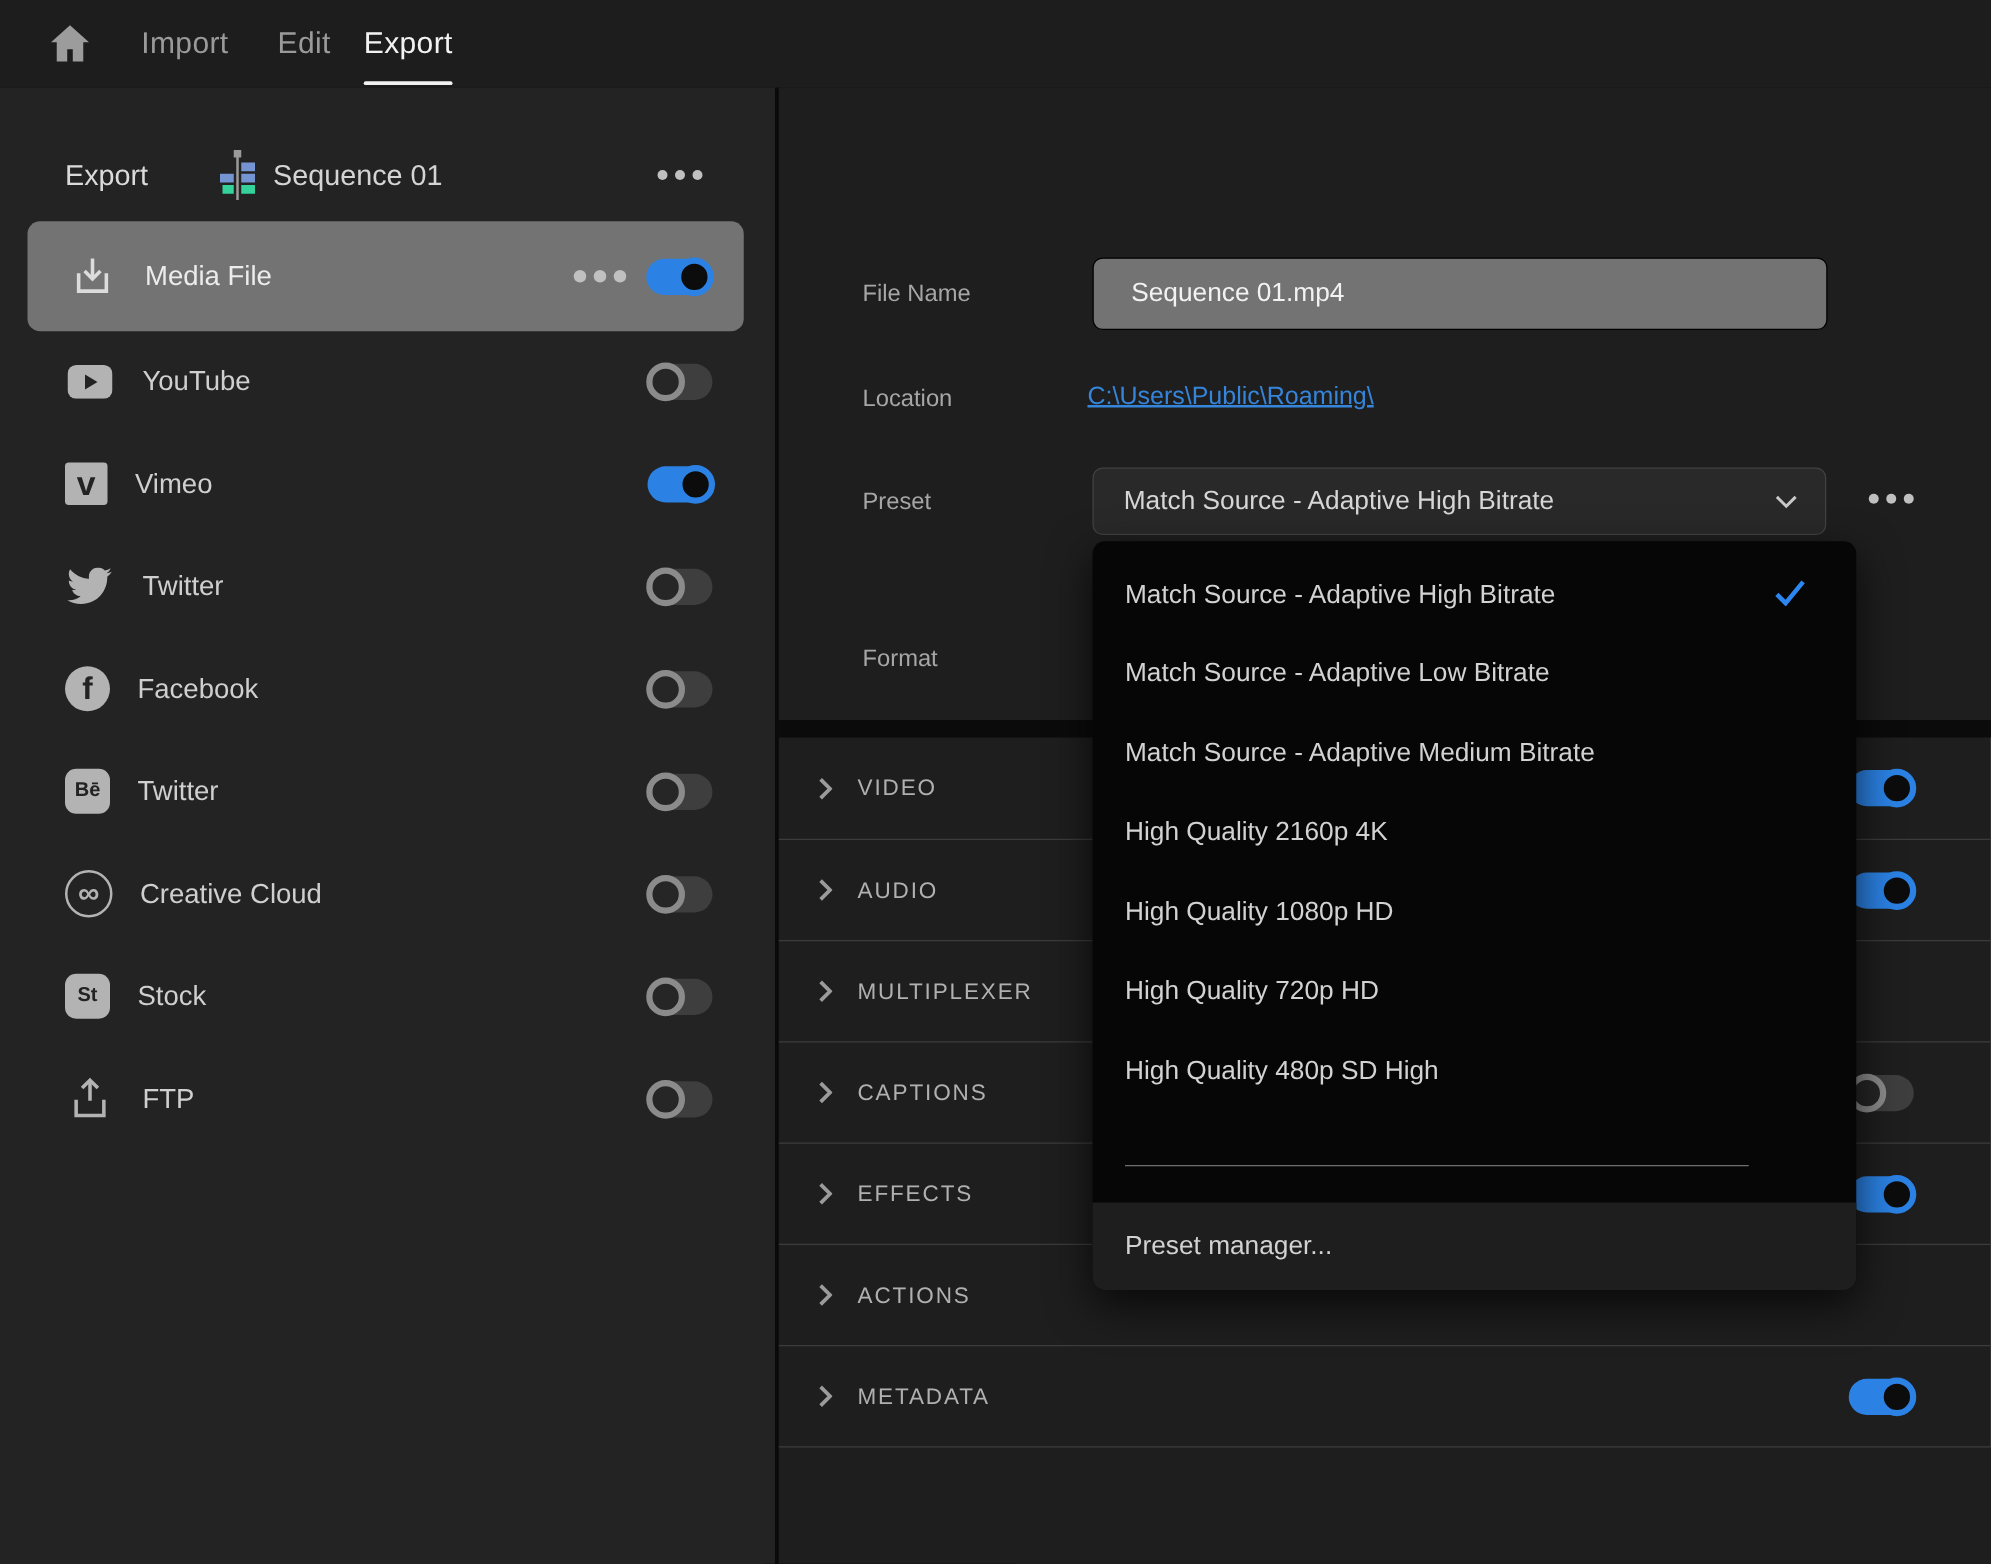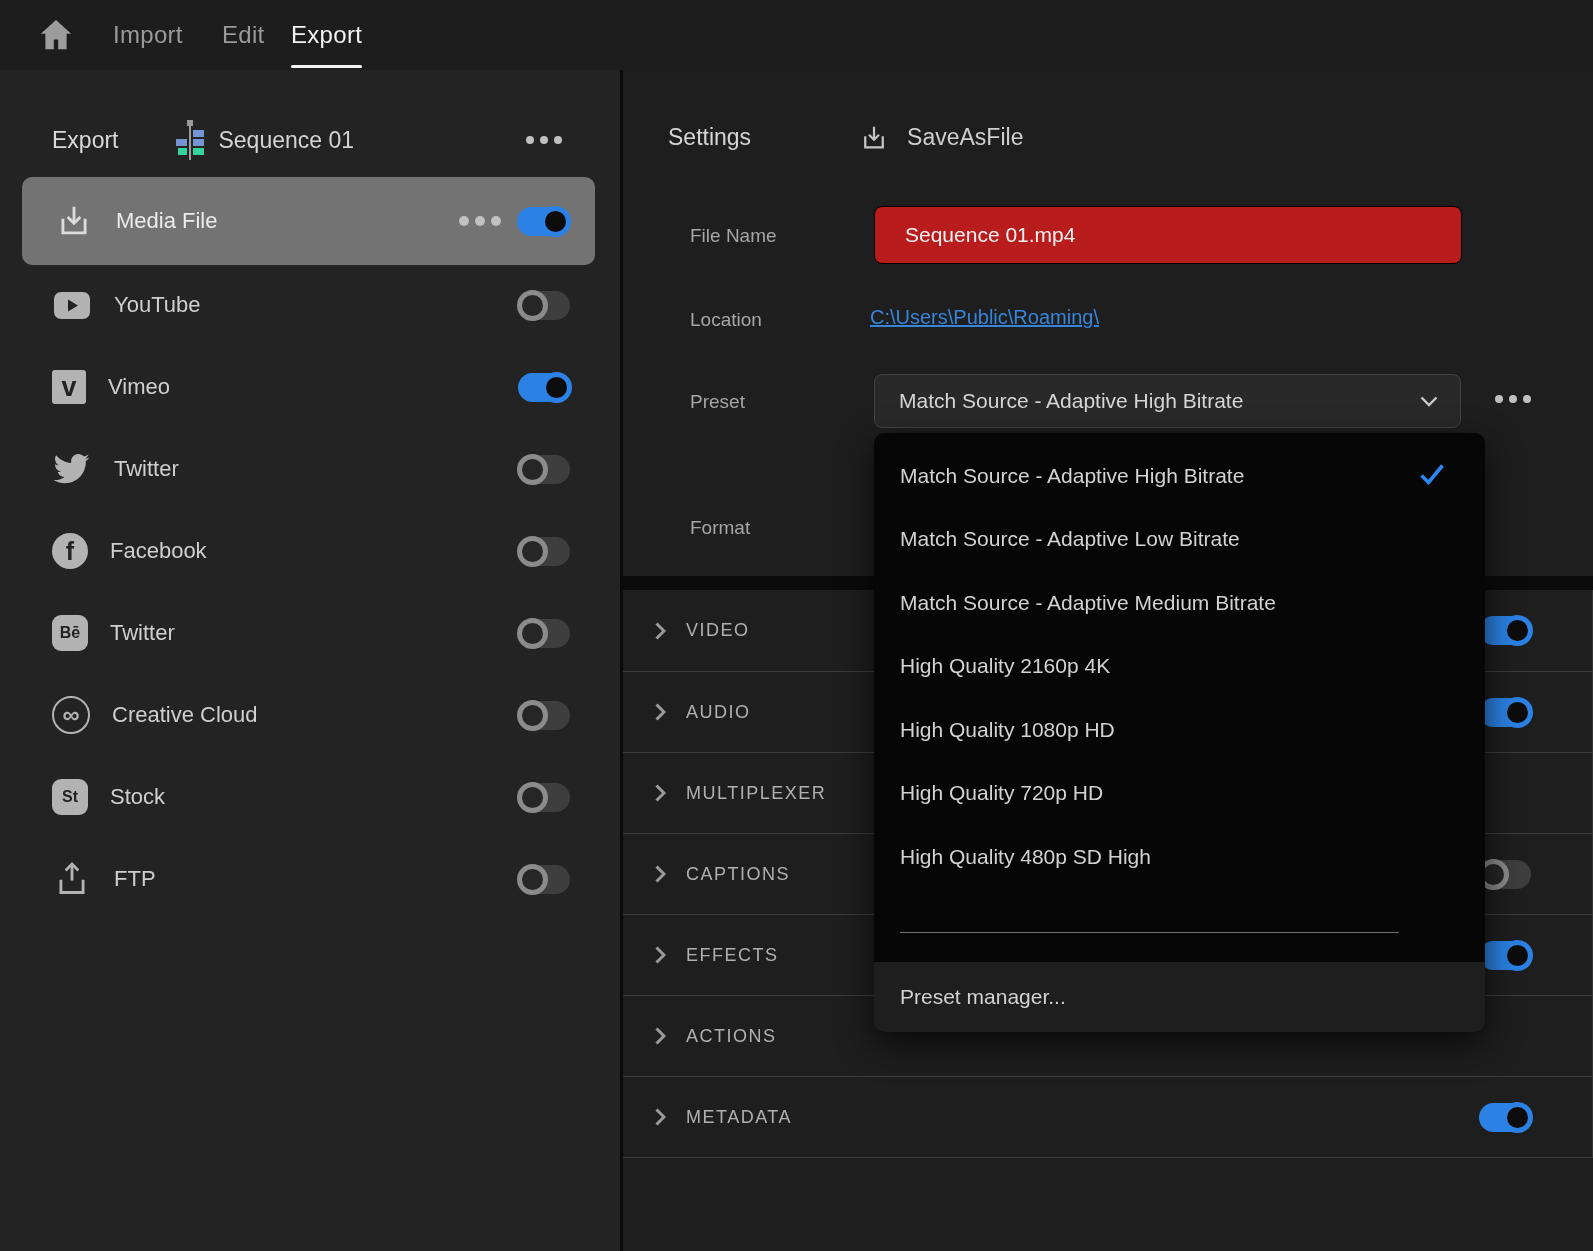--- a/index.html
+++ b/index.html
@@ -38,21 +38,21 @@
   .toggle .knob{position:absolute;top:-1px;width:31px;height:31px;border-radius:50%;box-sizing:border-box;}
   .toggle.off .knob{left:-1px;border:5px solid #8b8b8b;background:#262626;}
   .toggle.on .knob{right:-2px;border:5px solid #2b82e4;background:#0c0c0c;}
   
   .rpanel{position:absolute;left:623px;top:70px;width:970px;height:1181px;background:#1e1e1e;}
   .rp-header{position:absolute;left:0;top:40px;width:970px;height:55px;display:flex;align-items:center;}
   .rp-title{margin-left:45px;font-size:23px;font-weight:300;color:#d6d6d6;}
   .saveas{margin-left:108px;display:flex;align-items:center;cursor:pointer;}
   .saveas .lbl{margin-left:18px;font-size:23px;font-weight:300;color:#cfcfcf;}
   .form-label{position:absolute;left:67px;font-size:19px;font-weight:300;color:#a6a6a6;}
-  .fn-input{position:absolute;left:251px;top:136px;width:556px;height:56px;background:#b91c1c;border:1px solid #000;
+  .fn-input{position:absolute;left:251px;top:136px;width:556px;height:56px;background:#737373;border:1px solid #000;
     border-radius:8px;color:#f2f2f2;font-size:21px;font-weight:300;padding:0 0 0 30px;outline:none;
     font-family:"Liberation Sans","DejaVu Sans",sans-serif;}
   .loc-link{position:absolute;left:247px;top:236px;font-size:20px;font-weight:300;color:#3585db;text-decoration:underline;cursor:pointer;}
   .preset-select{position:absolute;left:251px;top:304px;width:587px;height:54px;box-sizing:border-box;background:#292929;
     border:1px solid #424242;border-radius:8px;display:flex;align-items:center;cursor:pointer;}
   .preset-select .val{margin-left:24px;font-size:21px;font-weight:300;color:#d6d6d6;}
   .preset-select .chev{position:absolute;right:22px;top:21px;}
   .preset-dots{position:absolute;left:872px;top:325px;}
   .dark-band{position:absolute;left:0;top:506px;width:970px;height:14px;background:#0b0b0b;}
   .sections{position:absolute;left:0;top:520px;width:970px;border-bottom:1px solid #3c3c3c;}
@@ -219,31 +219,20 @@
       <span class="toggle off">
           <span class="knob"></span>
         </span>
     </div>
 
   </div>
 </div>
 
 <div class="rpanel">
 
-  <div class="rp-header">
-    <span class="rp-title">Settings</span>
-    <span class="saveas">
-      <svg width="30" height="32" viewBox="0 0 24 24" fill="none" stroke="#c4c4c4" stroke-width="1.8">
-        <path d="M12 3v10"></path>
-          <path d="M8 9.4 12 13.4 16 9.4"></path>
-          <path d="M5 10.5V19.5H19V10.5"></path>
-      </svg>
-      <span class="lbl">SaveAsFile</span>
-    </span>
-  </div>
 
   <span class="form-label" style="top:155px;">File Name</span>
   <input class="fn-input" type="text" value="Sequence 01.mp4" style="">
 
   <span class="form-label" style="top:239px;">Location</span>
   <a class="loc-link">C:\Users\Public\Roaming\</a>
 
   <span class="form-label" style="top:321px;">Preset</span>
   <div class="preset-select">
     <span class="val">Match Source - Adaptive High Bitrate</span>

